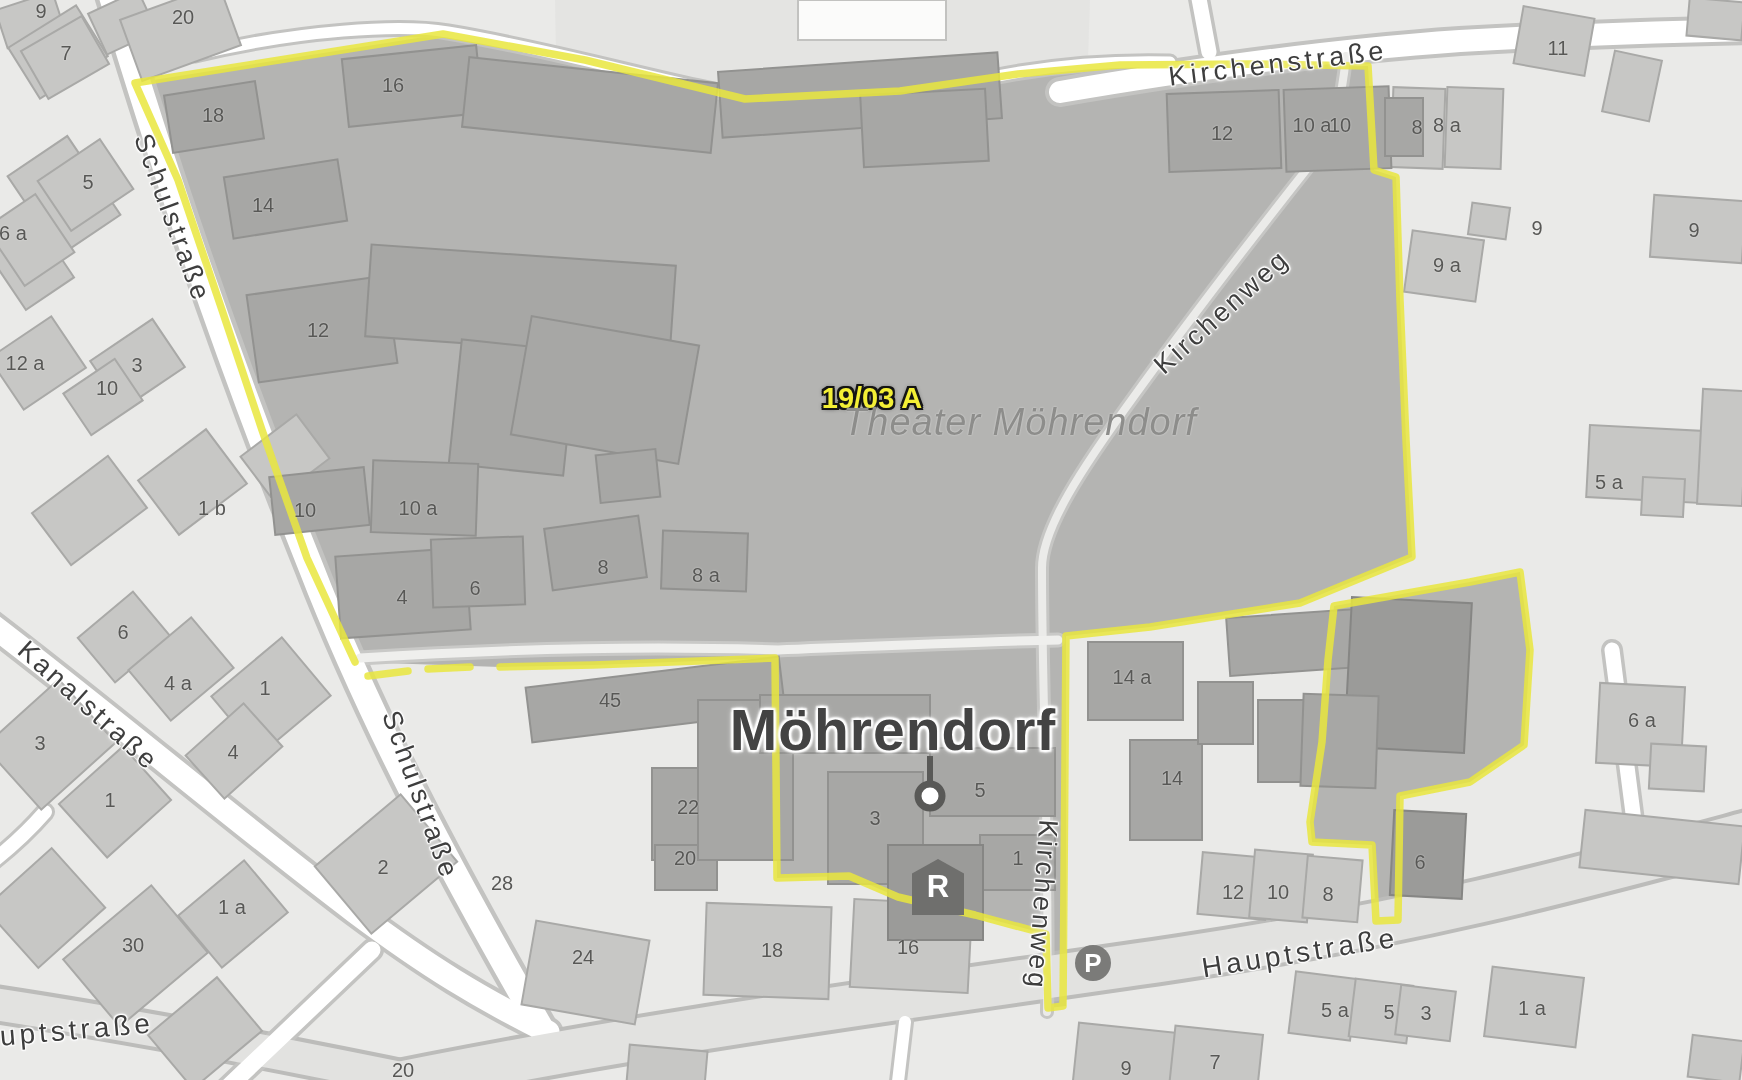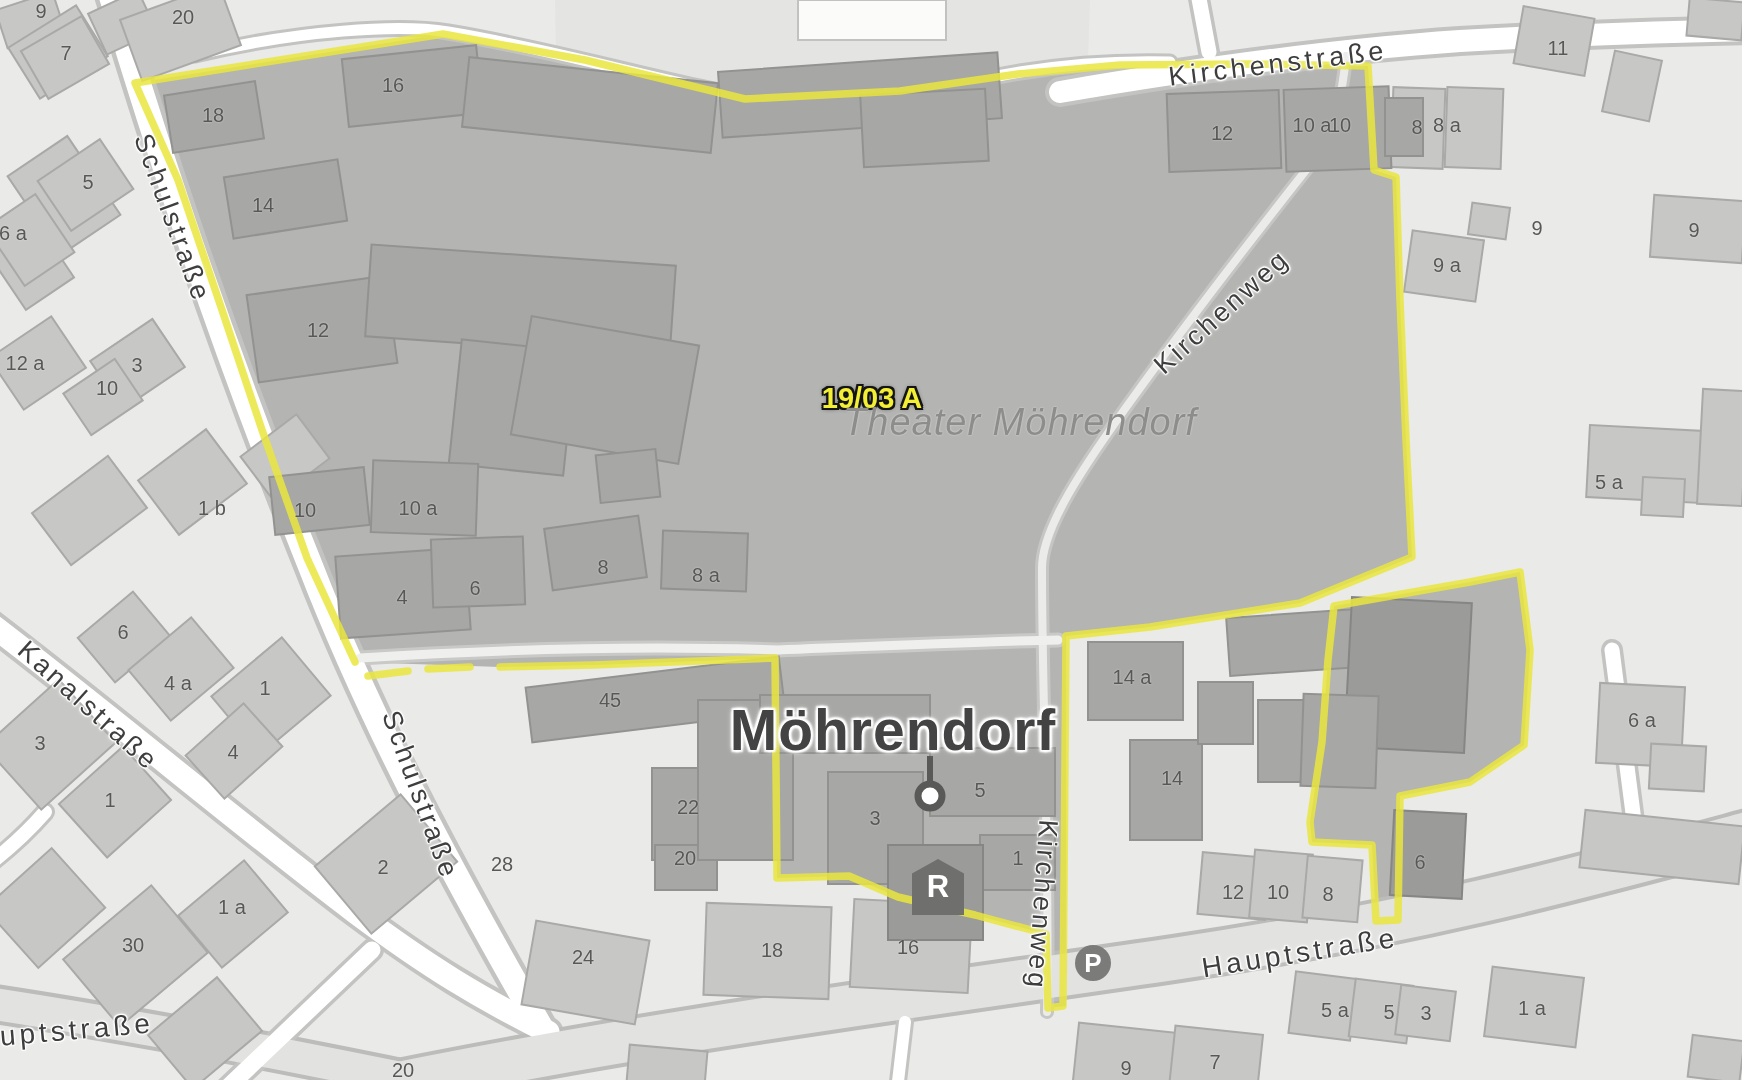--- a/index.html
+++ b/index.html
@@ -223,21 +223,21 @@
       <div class="lbl hn" style="left: 123px; top: 632px;">6</div>
       <div class="lbl hn" style="left: 40px; top: 743px;">3</div>
       <div class="lbl hn" style="left: 110px; top: 800px;">1</div>
       <div class="lbl hn" style="left: 233px; top: 752px;">4</div>
       <div class="lbl hn" style="left: 383px; top: 867px;">2</div>
       <div class="lbl hn" style="left: 232px; top: 907px;">1 a</div>
       <div class="lbl hn" style="left: 133px; top: 945px;">30</div>
       <div class="lbl hn" style="left: 610px; top: 700px;">45</div>
       <div class="lbl hn" style="left: 688px; top: 807px;">22</div>
       <div class="lbl hn" style="left: 685px; top: 858px;">20</div>
-      <div class="lbl hn" style="left: 502px; top: 864px;">28</div>
+      <div class="lbl hn" style="left: 502px; top: 883px;">28</div>
       <div class="lbl hn" style="left: 583px; top: 957px;">24</div>
       <div class="lbl hn" style="left: 772px; top: 950px;">18</div>
       <div class="lbl hn" style="left: 908px; top: 947px;">16</div>
       <div class="lbl hn" style="left: 875px; top: 818px;">3</div>
       <div class="lbl hn" style="left: 980px; top: 790px;">5</div>
       <div class="lbl hn" style="left: 1018px; top: 858px;">1</div>
       <div class="lbl hn" style="left: 1132px; top: 677px; text-align: center;">14 a</div>
       <div class="lbl hn" style="left: 1172px; top: 778px;">14</div>
       <div class="lbl hn" style="left: 1222px; top: 133px;">12</div>
       <div class="lbl hn" style="left: 1312px; top: 125px;">10 a</div>

